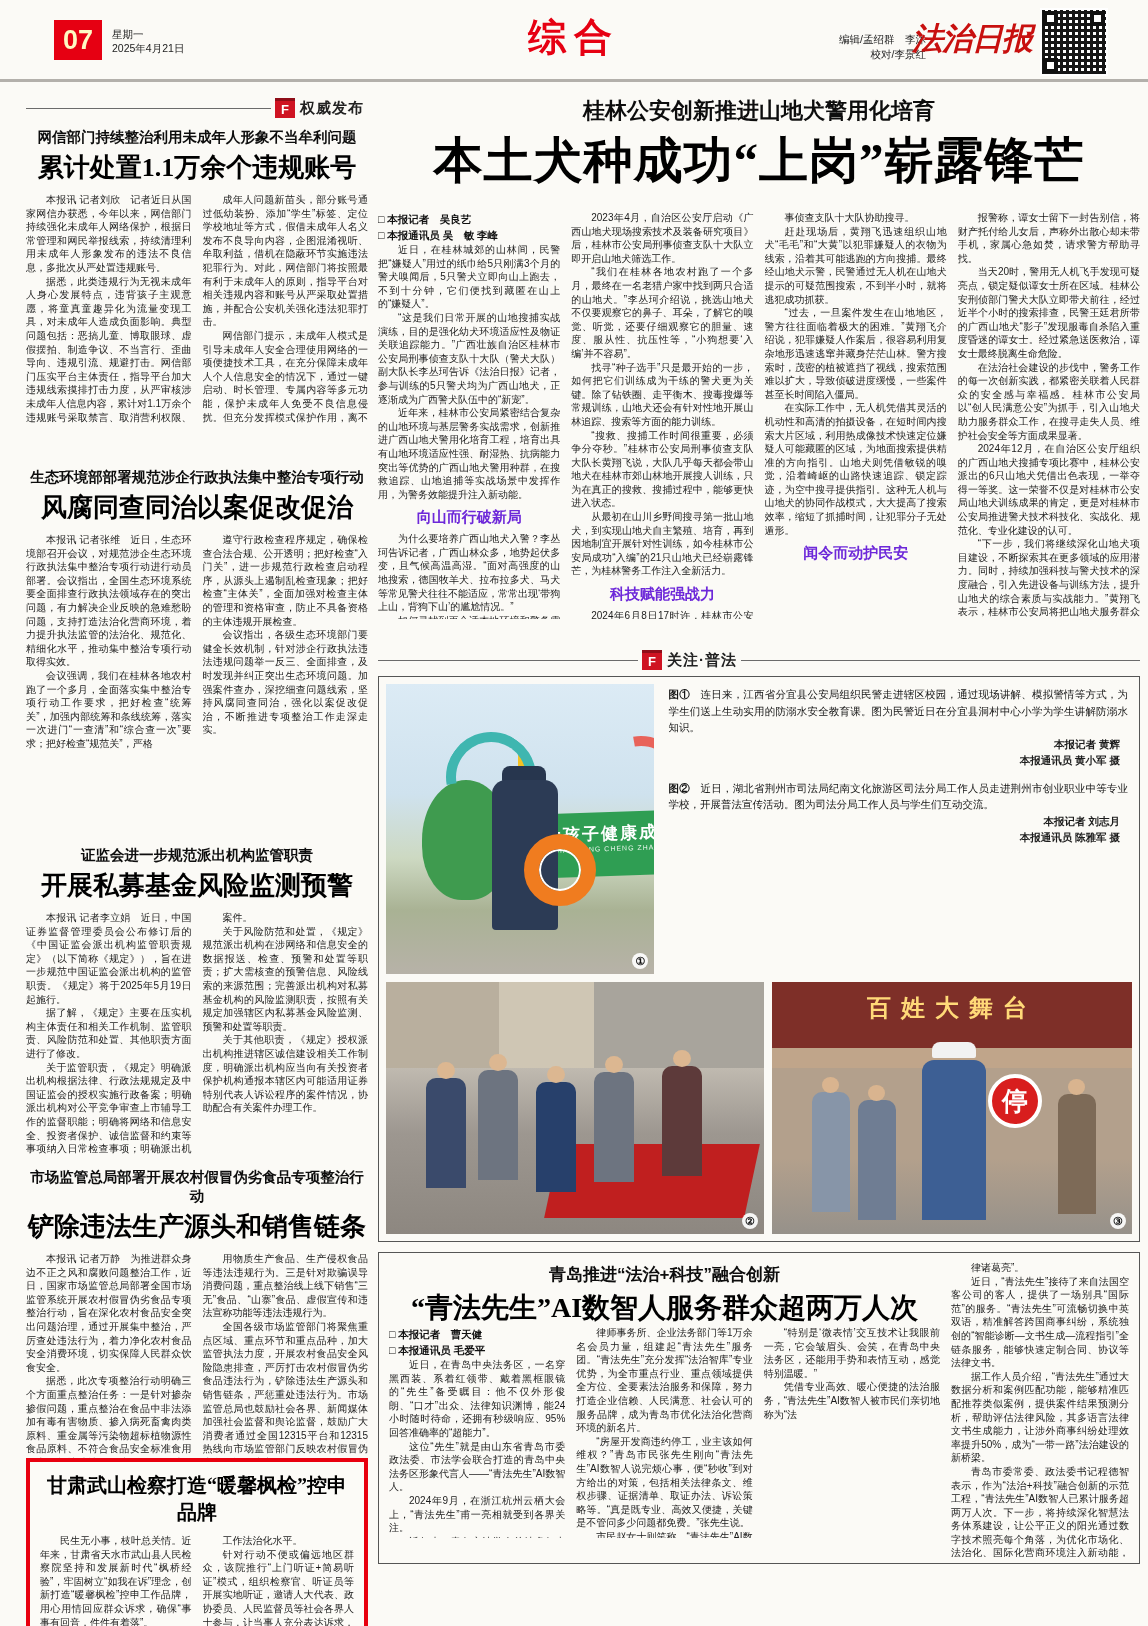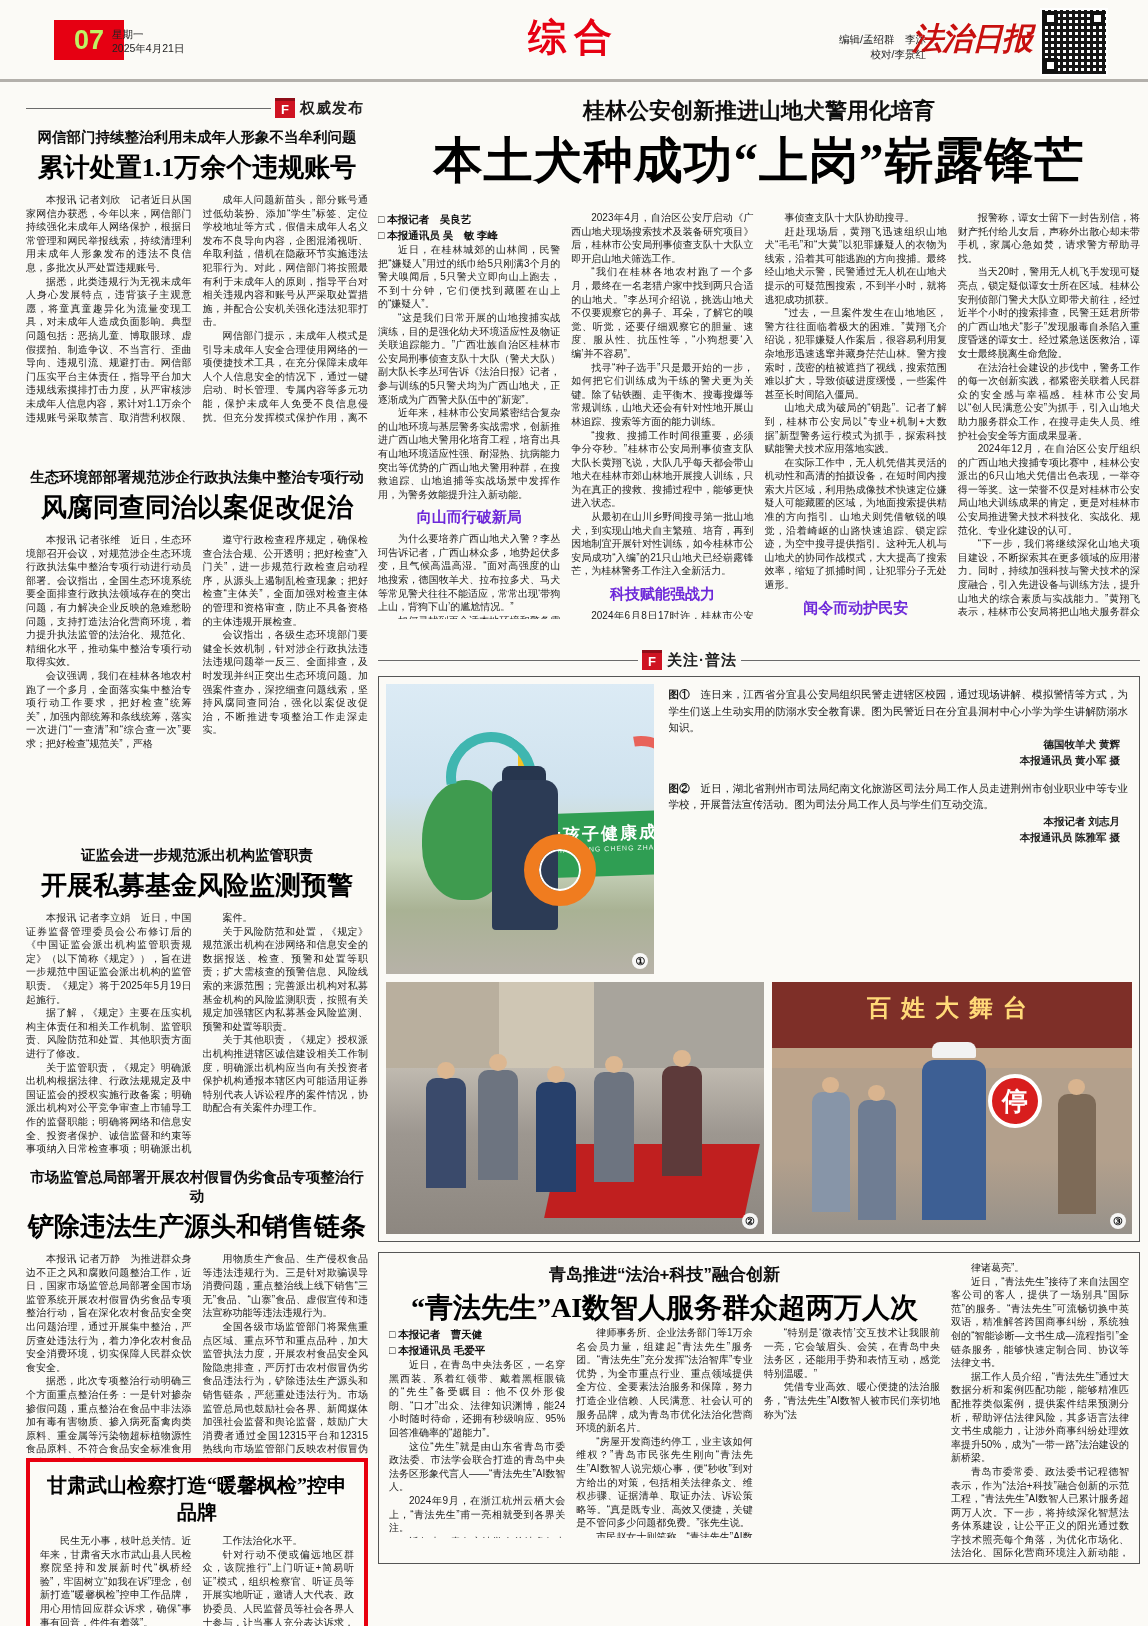--- a/index.html
+++ b/index.html
@@ -1,22 +1,22 @@
 <!DOCTYPE html>
 <html><head>
 <meta charset="utf-8">
 <style>
   * { margin:0; padding:0; box-sizing:border-box; }
   html,body { background:#e8e6e1; }
   .page { position:relative; width:1148px; height:1626px; background:#fbfaf6; margin:0 auto;
           font-family:"Liberation Sans", sans-serif; color:#1c1c1c; overflow:hidden; }
   
   .masthead { position:relative; height:82px; border-bottom:3px solid #b3b0ab; }
-  .page-no { position:absolute; left:54px; top:20px; width:70px; height:40px; background:#e60012;
-             color:#bef264; font-size:27px; font-weight:bold; display:flex; align-items:center; justify-content:center; }
+  .page-no { position:absolute; left:54px; top:20px; width:48px; height:40px; background:#e60012;
+             color:#fef9c3; font-size:27px; font-weight:bold; display:flex; align-items:center; justify-content:center; }
   .date-block { position:absolute; left:112px; top:27px; font-size:10.5px; line-height:14px; color:#222; }
   .section-title { position:absolute; left:50%; top:12px; transform:translateX(-50%);
                    font-size:38px; font-weight:bold; color:#e60012; letter-spacing:8px;
                    font-family:"Liberation Sans", sans-serif; }
   .editors { position:absolute; right:222px; top:32px; text-align:right; font-size:10.5px; line-height:15px; color:#222; }
   .paper-logo { position:absolute; right:116px; top:18px; font-size:31px; font-weight:bold; font-style:italic;
                 color:#c8100f; font-family:"DejaVu Serif", serif; letter-spacing:-1px; }
   .qr { position:absolute; right:42px; top:10px; width:64px; height:64px; background:
         repeating-linear-gradient(0deg,#161616 0 3px,rgba(255,255,255,0) 3px 6px),
         repeating-linear-gradient(90deg,#161616 0 3px,#fff 3px 6px); outline:2px solid #fff; }
@@ -249,21 +249,20 @@
               <p class="para">找寻“种子选手”只是最开始的一步，如何把它们训练成为干练的警犬更为关键。除了钻铁圈、走平衡木、搜毒搜爆等常规训练，山地犬还会有针对性地开展山林追踪、搜索等方面的能力训练。</p>
               <p class="para">“搜救、搜捕工作时间很重要，必须争分夺秒。”桂林市公安局刑事侦查支队大队长黄翔飞说，大队几乎每天都会带山地犬在桂林市郊山林地开展搜人训练，只为在真正的搜救、搜捕过程中，能够更快进入状态。</p>
               <p class="para">从最初在山川乡野间搜寻第一批山地犬，到实现山地犬自主繁殖、培育，再到因地制宜开展针对性训练，如今桂林市公安局成功“入编”的21只山地犬已经崭露锋芒，为桂林警务工作注入全新活力。</p>
               <div class="subx">科技赋能强战力</div>
               <p class="para">2024年6月8日17时许，桂林市公安局秀峰分局民警前往临桂两江镇两江村抓捕一名逃犯。在抓捕过程中，逃犯从家中逃入后山藏匿，秀峰公安分局随即请求桂林市公安局刑</p>
             </div>
           <div class="col">
               <p class="para">事侦查支队十大队协助搜寻。</p>
               <p class="para">赶赴现场后，黄翔飞迅速组织山地犬“毛毛”和“大黄”以犯罪嫌疑人的衣物为线索，沿着其可能逃跑的方向搜捕。最终经山地犬示警，民警通过无人机在山地犬提示的可疑范围搜索，不到半小时，就将逃犯成功抓获。</p>
               <p class="para">“过去，一旦案件发生在山地地区，警方往往面临着极大的困难。”黄翔飞介绍说，犯罪嫌疑人作案后，很容易利用复杂地形迅速逃窜并藏身茫茫山林。警方搜索时，茂密的植被遮挡了视线，搜索范围难以扩大，导致侦破进度缓慢，一些案件甚至长时间陷入僵局。</p>
-              <p class="para">山地犬成为破局的“钥匙”。记者了解到，桂林市公安局以“专业+机制+大数据”新型警务运行模式为抓手，探索科技赋能警犬技术应用落地实践。</p>
               <p class="para">在实际工作中，无人机凭借其灵活的机动性和高清的拍摄设备，在短时间内搜索大片区域，利用热成像技术快速定位嫌疑人可能藏匿的区域，为地面搜索提供精准的方向指引。山地犬则凭借敏锐的嗅觉，沿着崎岖的山路快速追踪、锁定踪迹，为空中搜寻提供指引。这种无人机与山地犬的协同作战模式，大大提高了搜索效率，缩短了抓捕时间，让犯罪分子无处遁形。</p>
               <div class="subx">闻令而动护民安</div>
             </div>
           <div class="col">
               <p class="para">报警称，谭女士留下一封告别信，将财产托付给儿女后，声称外出散心却未带手机，家属心急如焚，请求警方帮助寻找。</p>
               <p class="para">当天20时，警用无人机飞手发现可疑亮点，锁定疑似谭女士所在区域。桂林公安刑侦部门警犬大队立即带犬前往，经过近半个小时的搜索排查，民警王廷君所带的广西山地犬“影子”发现服毒自杀陷入重度昏迷的谭女士。经过紧急送医救治，谭女士最终脱离生命危险。</p>
               <p class="para">在法治社会建设的步伐中，警务工作的每一次创新实践，都紧密关联着人民群众的安全感与幸福感。桂林市公安局以“创人民满意公安”为抓手，引入山地犬助力服务群众工作，在搜寻走失人员、维护社会安全等方面成果显著。</p>
               <p class="para">2024年12月，在自治区公安厅组织的广西山地犬搜捕专项比赛中，桂林公安派出的6只山地犬凭借出色表现，一举夺得一等奖。这一荣誉不仅是对桂林市公安局山地犬训练成果的肯定，更是对桂林市公安局推进警犬技术科技化、实战化、规范化、专业化建设的认可。</p>
               <p class="para">“下一步，我们将继续深化山地犬项目建设，不断探索其在更多领域的应用潜力。同时，持续加强科技与警犬技术的深度融合，引入先进设备与训练方法，提升山地犬的综合素质与实战能力。”黄翔飞表示，桂林市公安局将把山地犬服务群众工作作为提升群众安全感与满意度的重要举措，不断书写为民服务的新篇章，为建设更高水平的平安桂林贡献力量。</p>
             </div>
@@ -296,21 +295,21 @@
               </div>
               <div class="p1-cap"></div>
               <div class="p1-officer"></div>
               <div class="p1-ring"></div>
 
               <div class="photo-num">①</div>
             </div>
 
             <div class="photo-cap-col">
               <p class="cap"><span class="cap-label">图①</span>　<span>连日来，江西省分宜县公安局组织民警走进辖区校园，通过现场讲解、模拟警情等方式，为学生们送上生动实用的防溺水安全教育课。图为民警近日在分宜县洞村中心小学为学生讲解防溺水知识。</span></p>
-              <div class="cap-credit">德国牧羊犬 黄辉</div>
+              <div class="cap-credit">本报记者 黄辉</div>
               <div class="cap-credit">本报通讯员 黄小军 摄</div>
               <div class="cap-gap"></div>
               <p class="cap"><span class="cap-label">图②</span>　<span>近日，湖北省荆州市司法局纪南文化旅游区司法分局工作人员走进荆州市创业职业中等专业学校，开展普法宣传活动。图为司法分局工作人员与学生们互动交流。</span></p>
               <div class="cap-credit">本报记者 刘志月</div>
               <div class="cap-credit">本报通讯员 陈雅军 摄</div>
             </div>
           </div>
 
           <div class="pufa-bottom">
 

